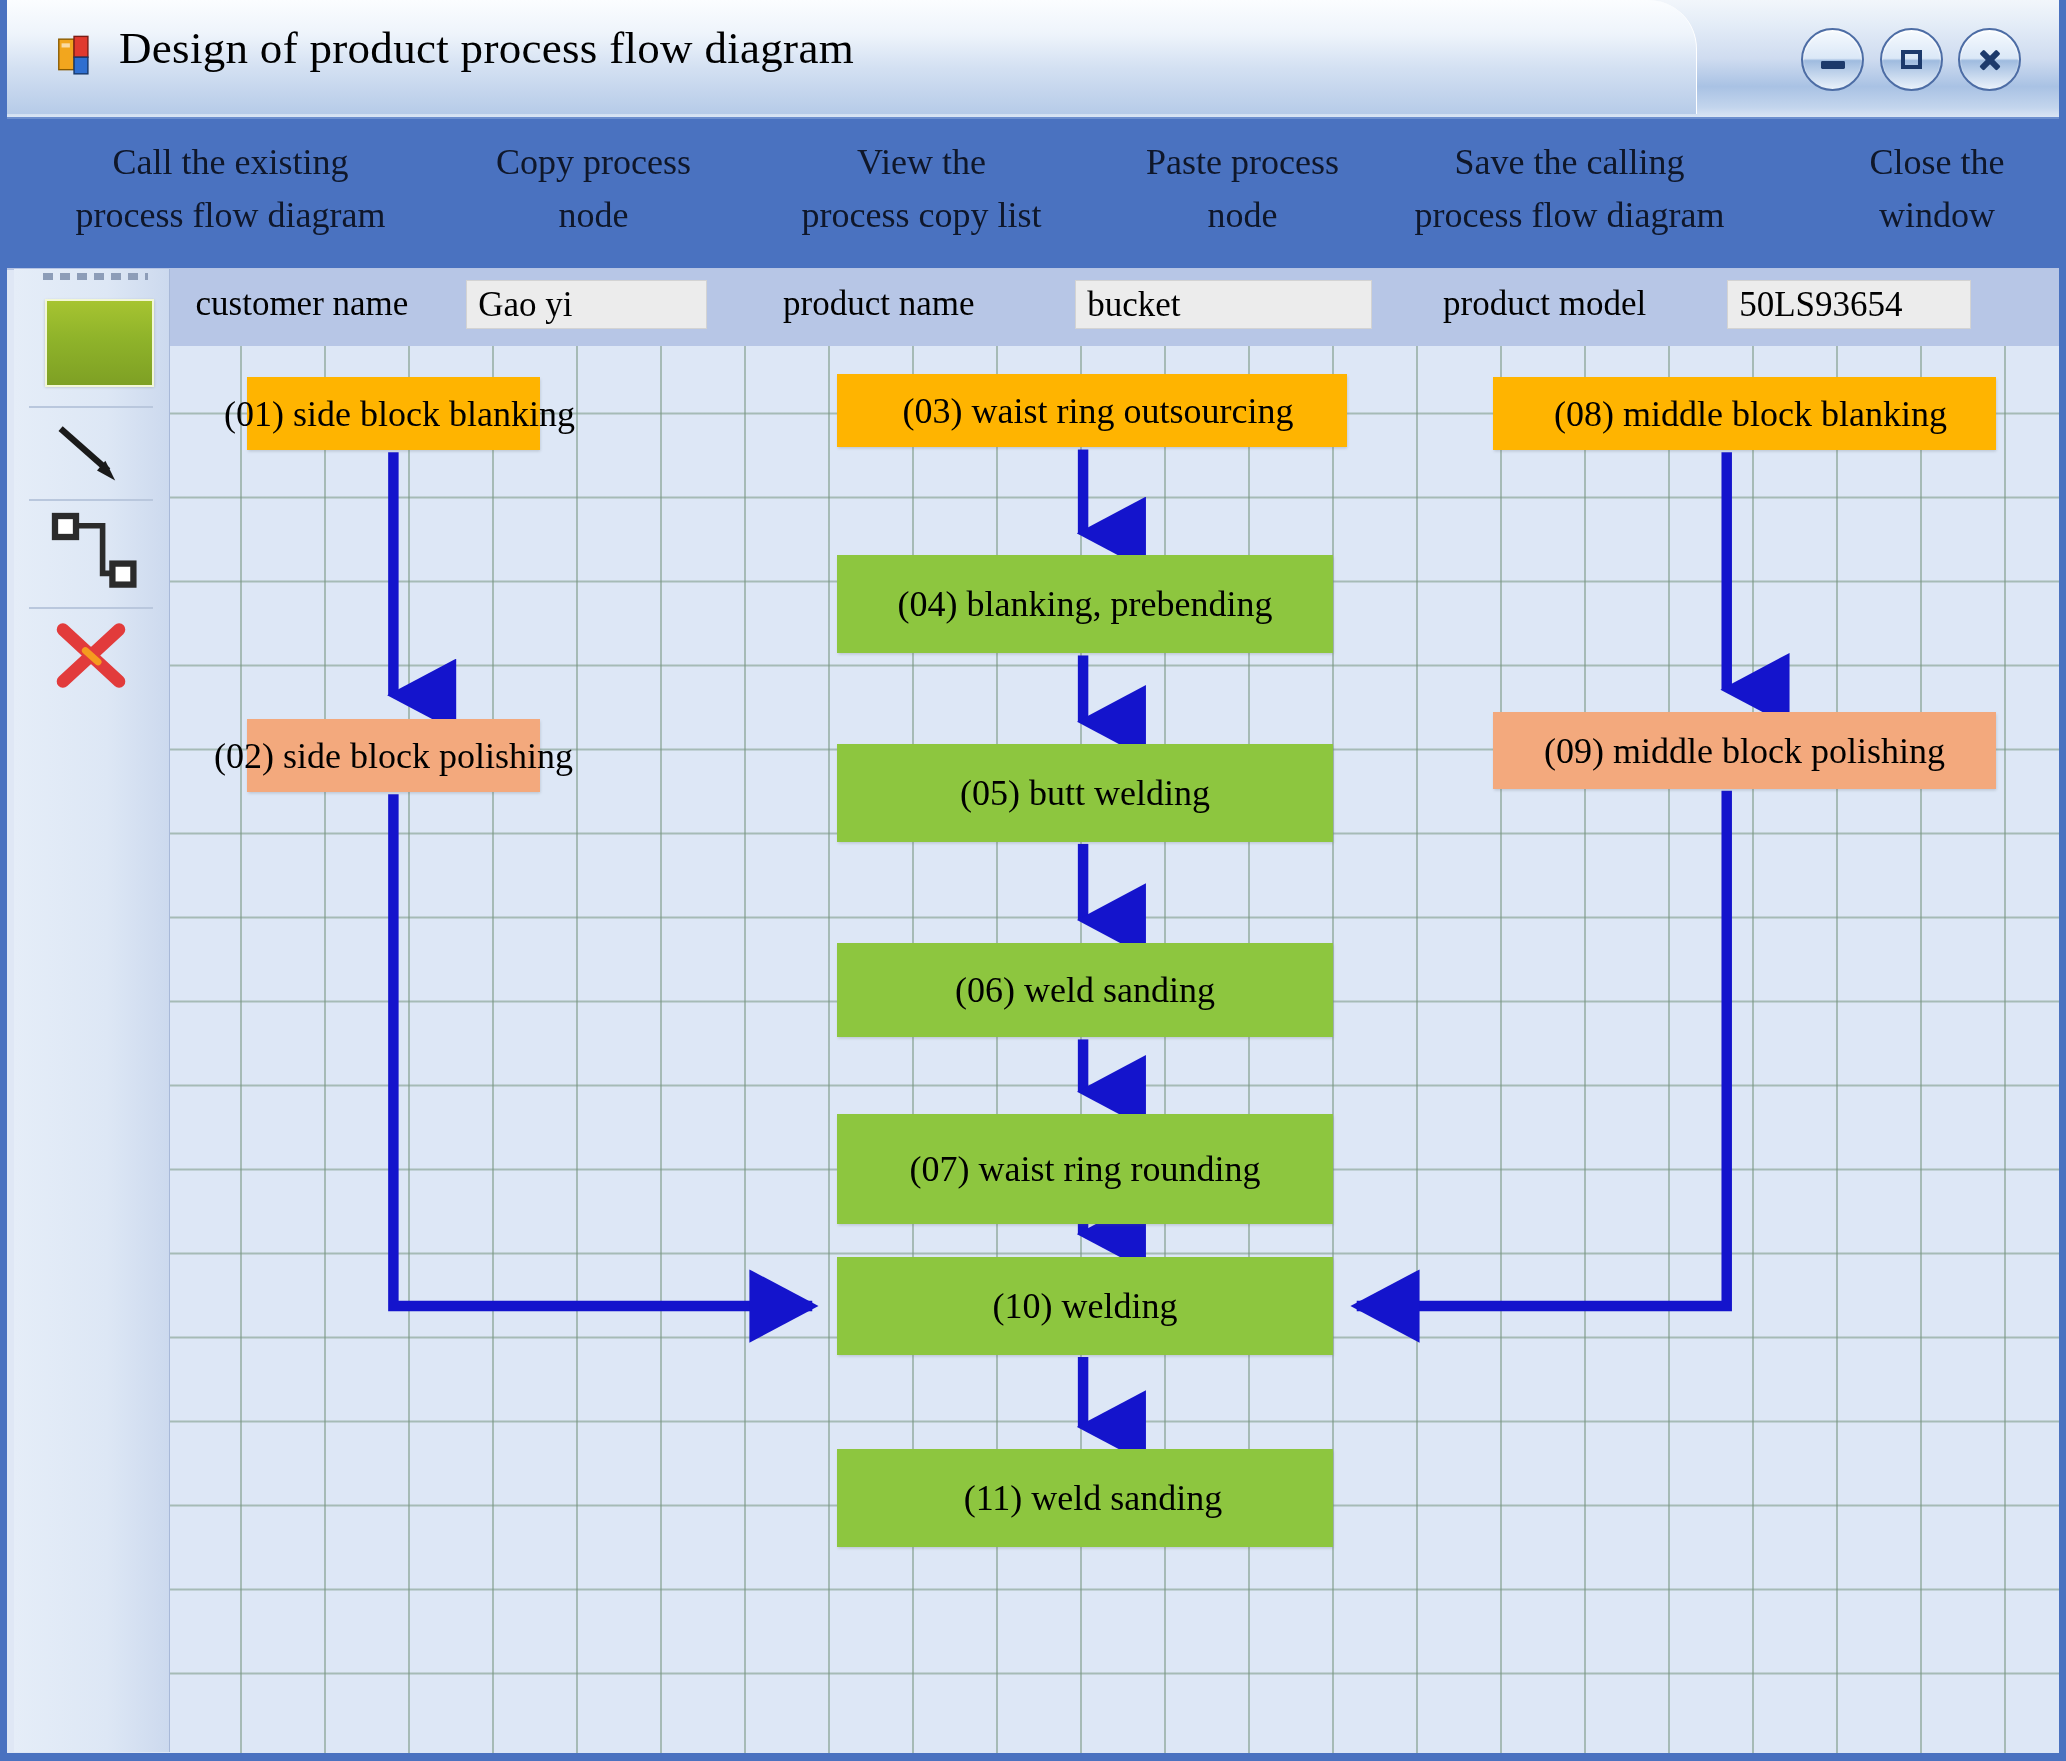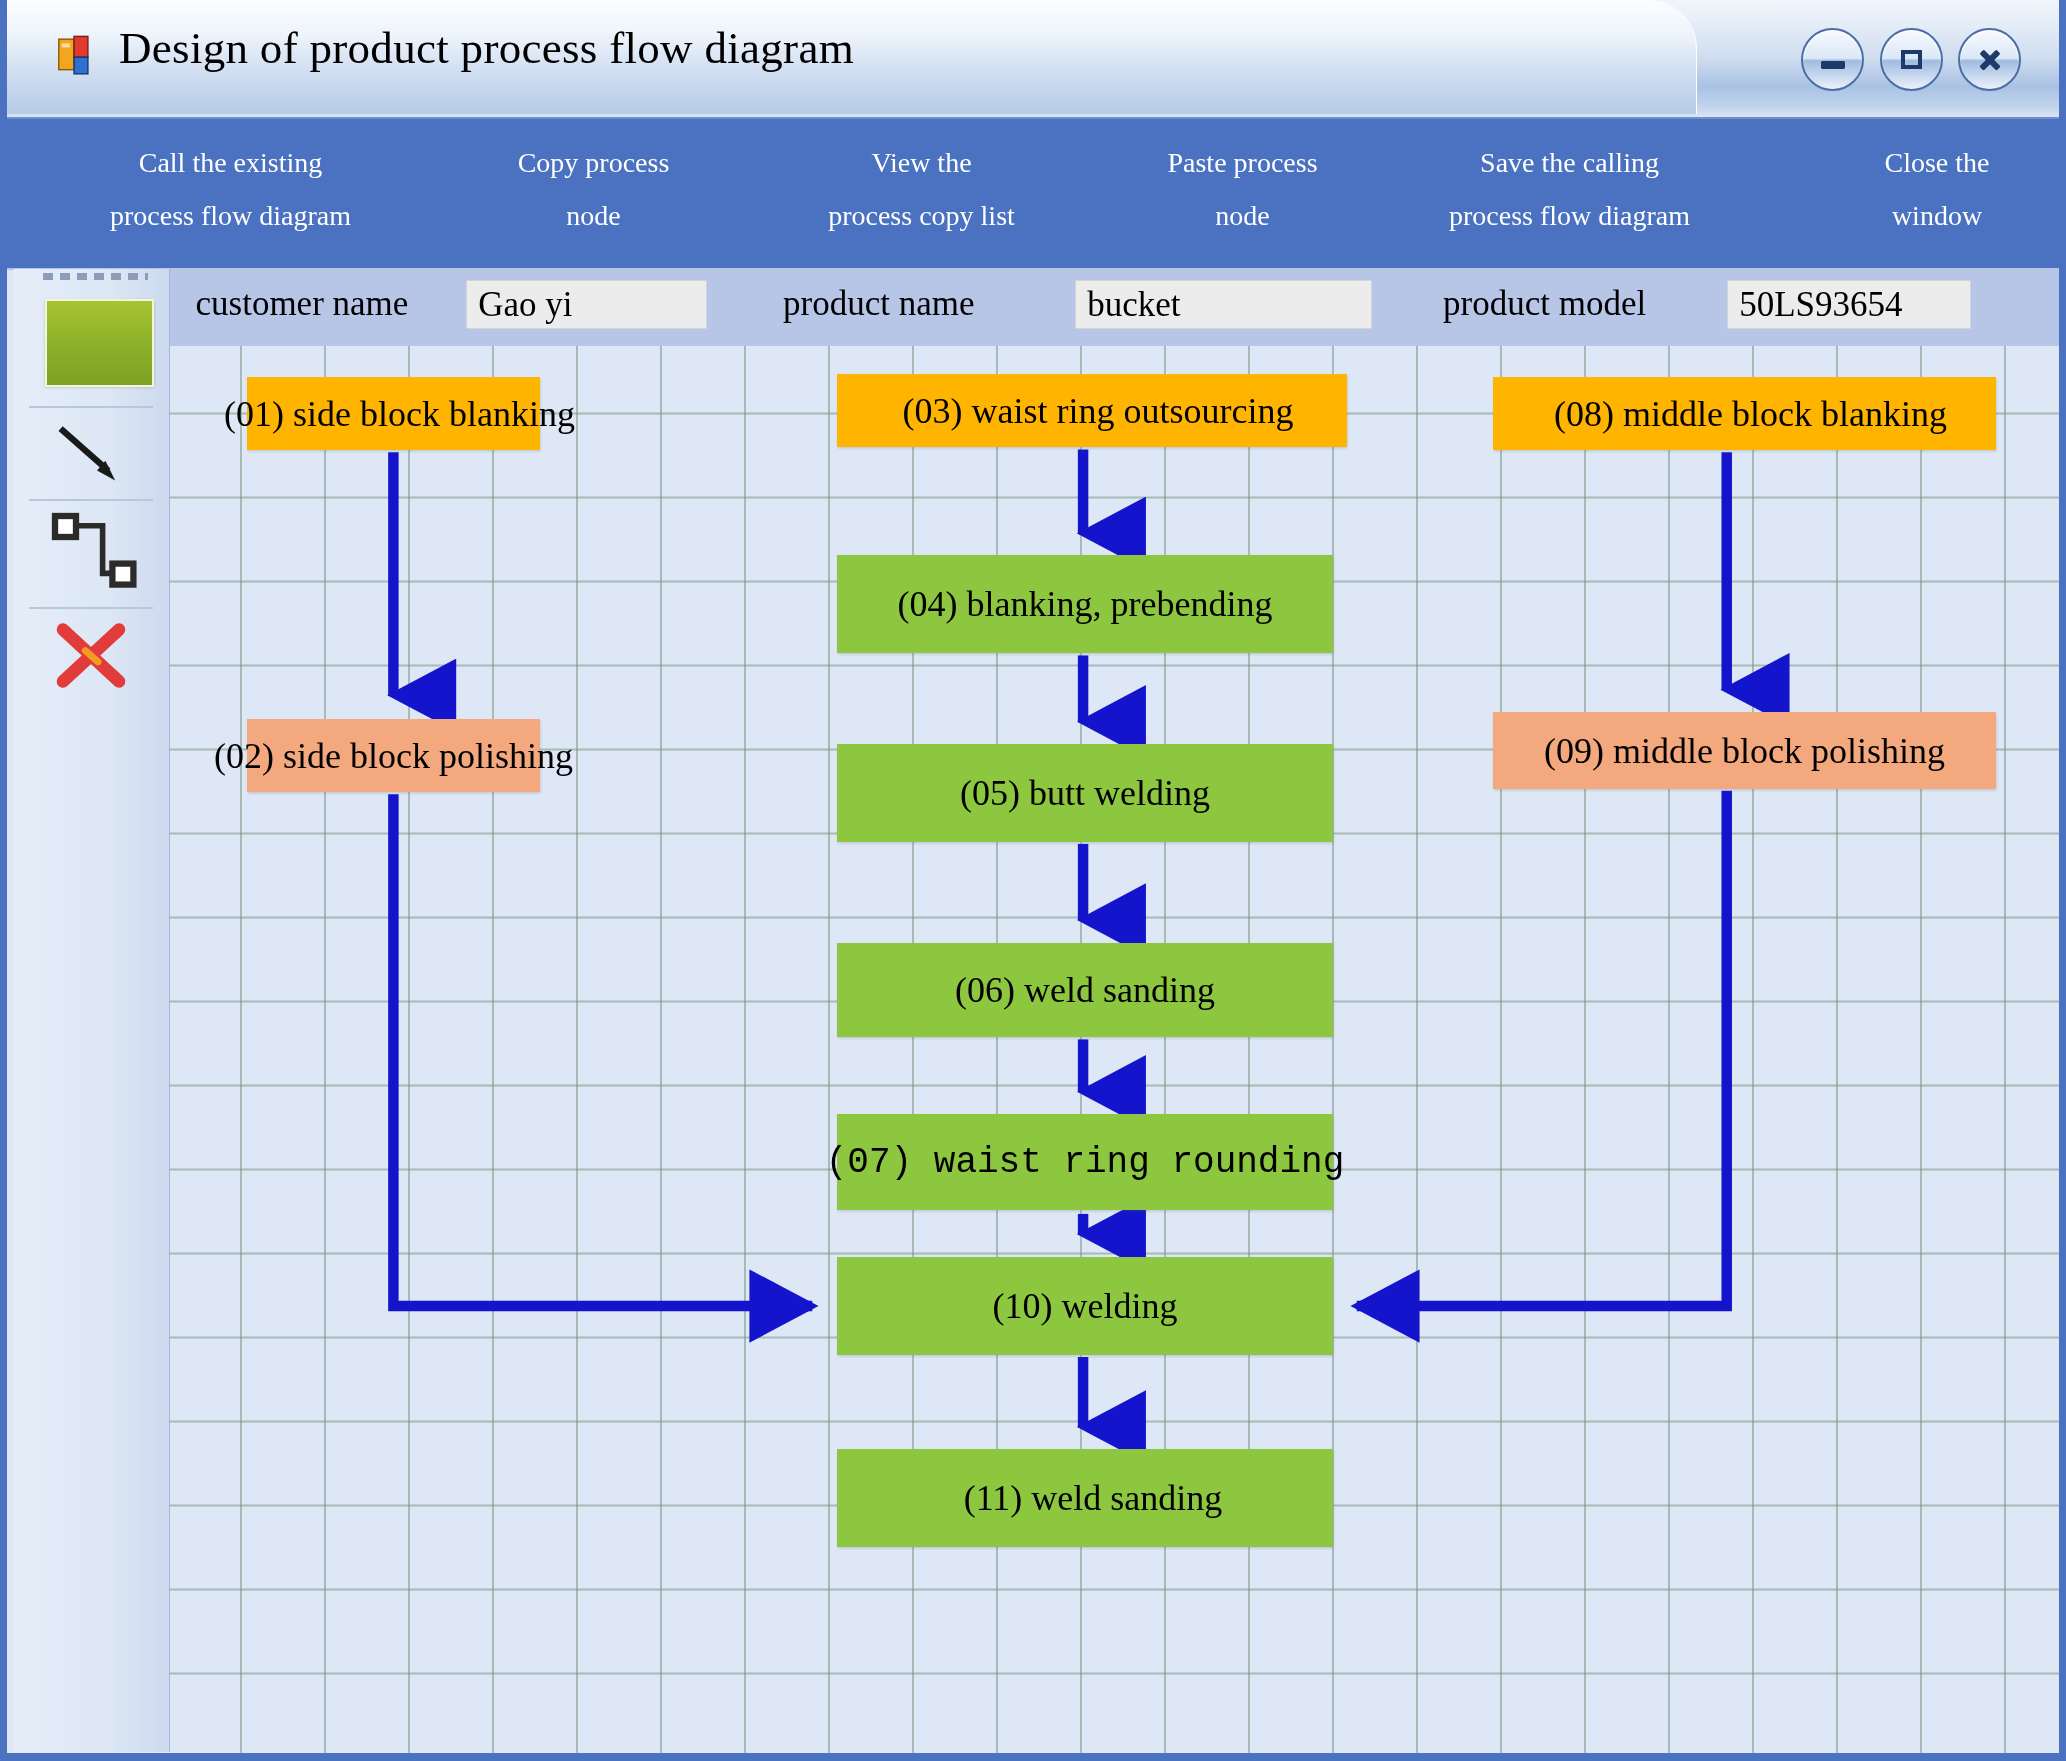--- a/index.html
+++ b/index.html
@@ -52,21 +52,21 @@
   .glyph-close:after{transform:rotate(-45deg);}
 
   
   .menubar{
     position:absolute; left:0; top:119px; width:2052px; height:149px;
     background:#4a72c0;
     border-bottom:2.8px solid #b6c4e4;
   }
   .menu-item{
     position:absolute; top:17px;
-    color:#ffffff; font-size:28px; line-height:53px; text-align:center;
+    color:#0f172a; font-size:36px; line-height:53px; text-align:center;
     white-space:pre-line;
   }
 
   
   .formbar{
     position:absolute; left:162px; top:269px; width:1890px; height:77px;
     background:#b7c6e6;
     border-bottom:3.5px solid #9fb1d6;
   }
   .form-label{position:absolute; top:15.4px; font-size:35px; color:#000; white-space:nowrap;}
@@ -256,21 +256,21 @@
         <polyline points="2230,637 2230,1375 1700,1375" marker-end="url(#ar-left)"></polyline>
       </g>
     </svg>
 
     <div class="node orange" style="left:77px;top:31px;width:293px;height:73px;">(01) side block blanking</div>
     <div class="node salmon" style="left:77px;top:373px;width:293px;height:73px;">(02) side block polishing</div>
     <div class="node orange" style="left:667px;top:28px;width:510px;height:73px;">(03) waist ring outsourcing</div>
     <div class="node green" style="left:667px;top:209px;width:496px;height:98px;">(04)  blanking, prebending</div>
     <div class="node green" style="left:667px;top:398px;width:496px;height:98px;">(05)  butt welding</div>
     <div class="node green" style="left:667px;top:597px;width:496px;height:94px;">(06)  weld sanding</div>
-    <div class="node green" style="left:667px;top:768px;width:496px;height:96px;font-family:Liberation Mono, monospace;">(07)  waist ring rounding</div>
+    <div class="node green" style="left:667px;top:768px;width:496px;height:110px;">(07)  waist ring rounding</div>
     <div class="node orange" style="left:1323px;top:31px;width:503px;height:73px;">(08) middle block blanking</div>
     <div class="node salmon" style="left:1323px;top:366px;width:503px;height:77px;">(09) middle block polishing</div>
     <div class="node green" style="left:667px;top:911px;width:496px;height:98px;">(10)  welding</div>
     <div class="node green" style="left:667px;top:1103px;width:496px;height:98px;padding-left:16px;">(11)  weld sanding</div>
 
   </div>
 </div>
 
 
 </body></html>

